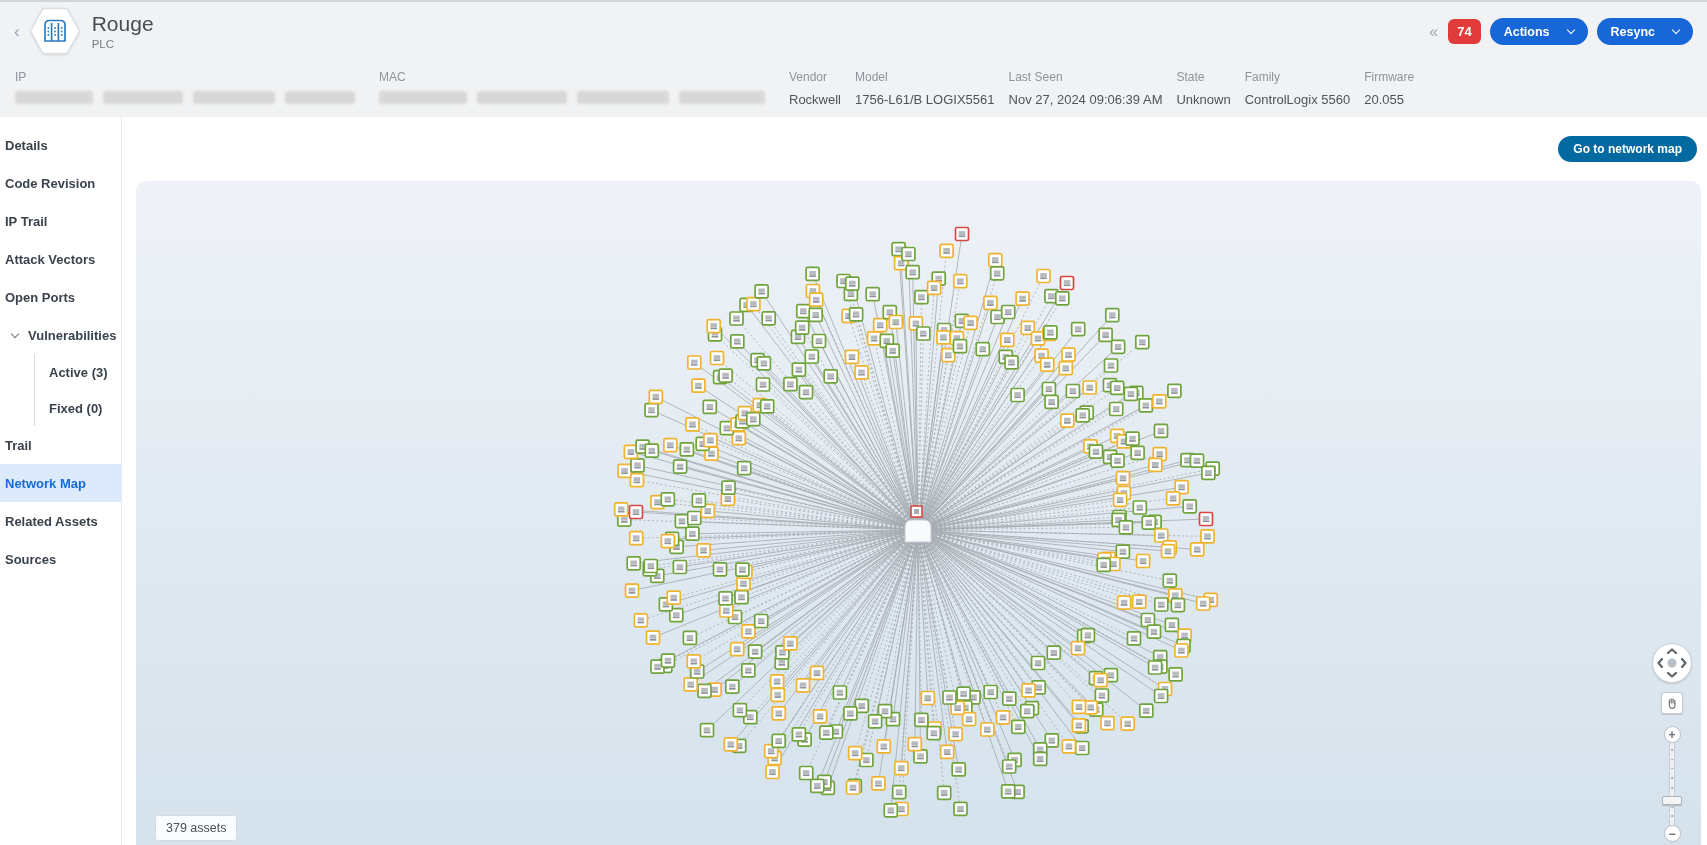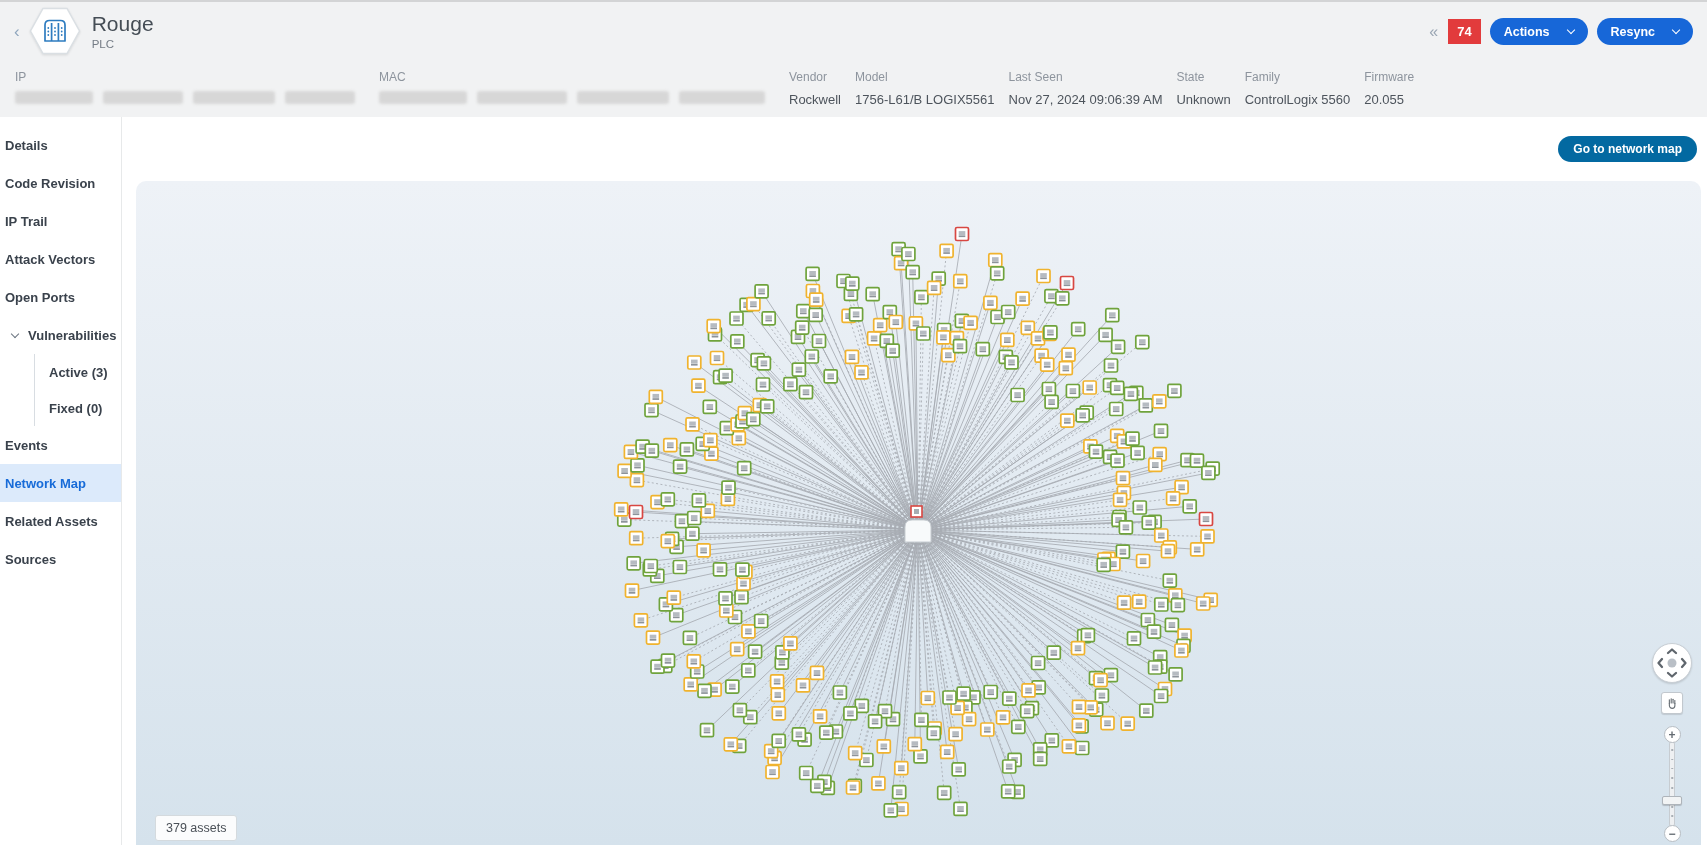--- a/index.html
+++ b/index.html
@@ -8,21 +8,21 @@
 
   
   .topbar{height:60px;background:#f1f2f3;border-top:2px solid #d3d4d5;display:flex;align-items:center;padding:0 14px;position:relative;}
   .back{color:#8fa6bd;font-size:17px;margin-right:9px;cursor:pointer;line-height:1;}
   .hex{position:relative;width:52px;height:48px;filter:drop-shadow(0 1px 1px rgba(0,0,0,.10));}
   .titleblock{margin-left:11px;}
   .title{font-size:21px;color:#454d55;font-weight:400;line-height:1.1;}
   .subtitle{font-size:11.5px;color:#747c85;margin-top:3px;}
   .top-right{position:absolute;right:14px;top:16px;display:flex;align-items:center;gap:9px;}
   .collapse{color:#9aa6b3;font-size:16px;margin-right:1px;cursor:pointer;}
-  .badge{background:#e23b3c;color:#fff;font-weight:700;font-size:13px;border-radius:0;padding:5px 9px;}
+  .badge{background:#e23b3c;color:#fff;font-weight:700;font-size:13px;border-radius:6px;padding:5px 9px;}
   .btn{background:#1767d8;color:#fff;border:none;border-radius:14px;height:27px;padding:0 14px;
        font-size:12.5px;font-weight:700;display:flex;align-items:center;gap:18px;cursor:pointer;font-family:inherit;}
   .chev{width:6px;height:6px;border-right:1.7px solid #fff;border-bottom:1.7px solid #fff;transform:rotate(45deg);margin-top:-3px;}
 
   
   .metabar{height:57px;background:#f1f2f3;display:flex;padding:10px 0 0 15px;}
   .meta-col{margin-right:14px;}
   .meta-label{font-size:12px;color:#8d949d;}
   .meta-value{font-size:13px;color:#4d545c;margin-top:8px;white-space:nowrap;}
   .redact-row{display:flex;gap:10px;margin-top:7px;}
@@ -182,21 +182,21 @@
       </div>
       <div class="side-sub">
         <div class="side-item">
           <span>Active (3)</span>
         </div>
         <div class="side-item">
           <span>Fixed (0)</span>
         </div>
       </div>
       <div class="side-item">
-        <span>Events</span>
+        <span>Trail</span>
       </div>
       <div class="side-item selected">
         <span>Network Map</span>
       </div>
       <div class="side-item">
         <span>Related Assets</span>
       </div>
       <div class="side-item">
         <span>Sources</span>
       </div>

